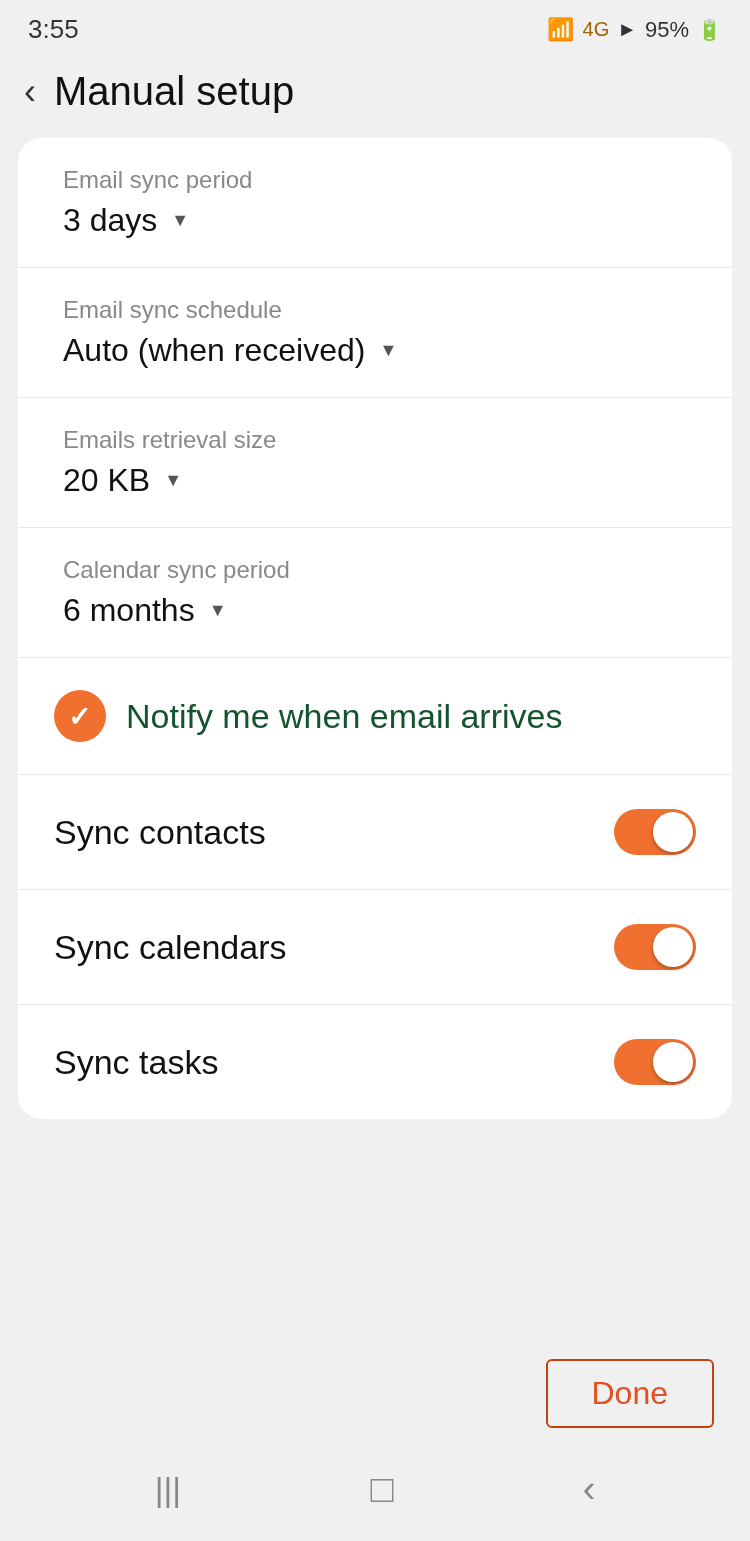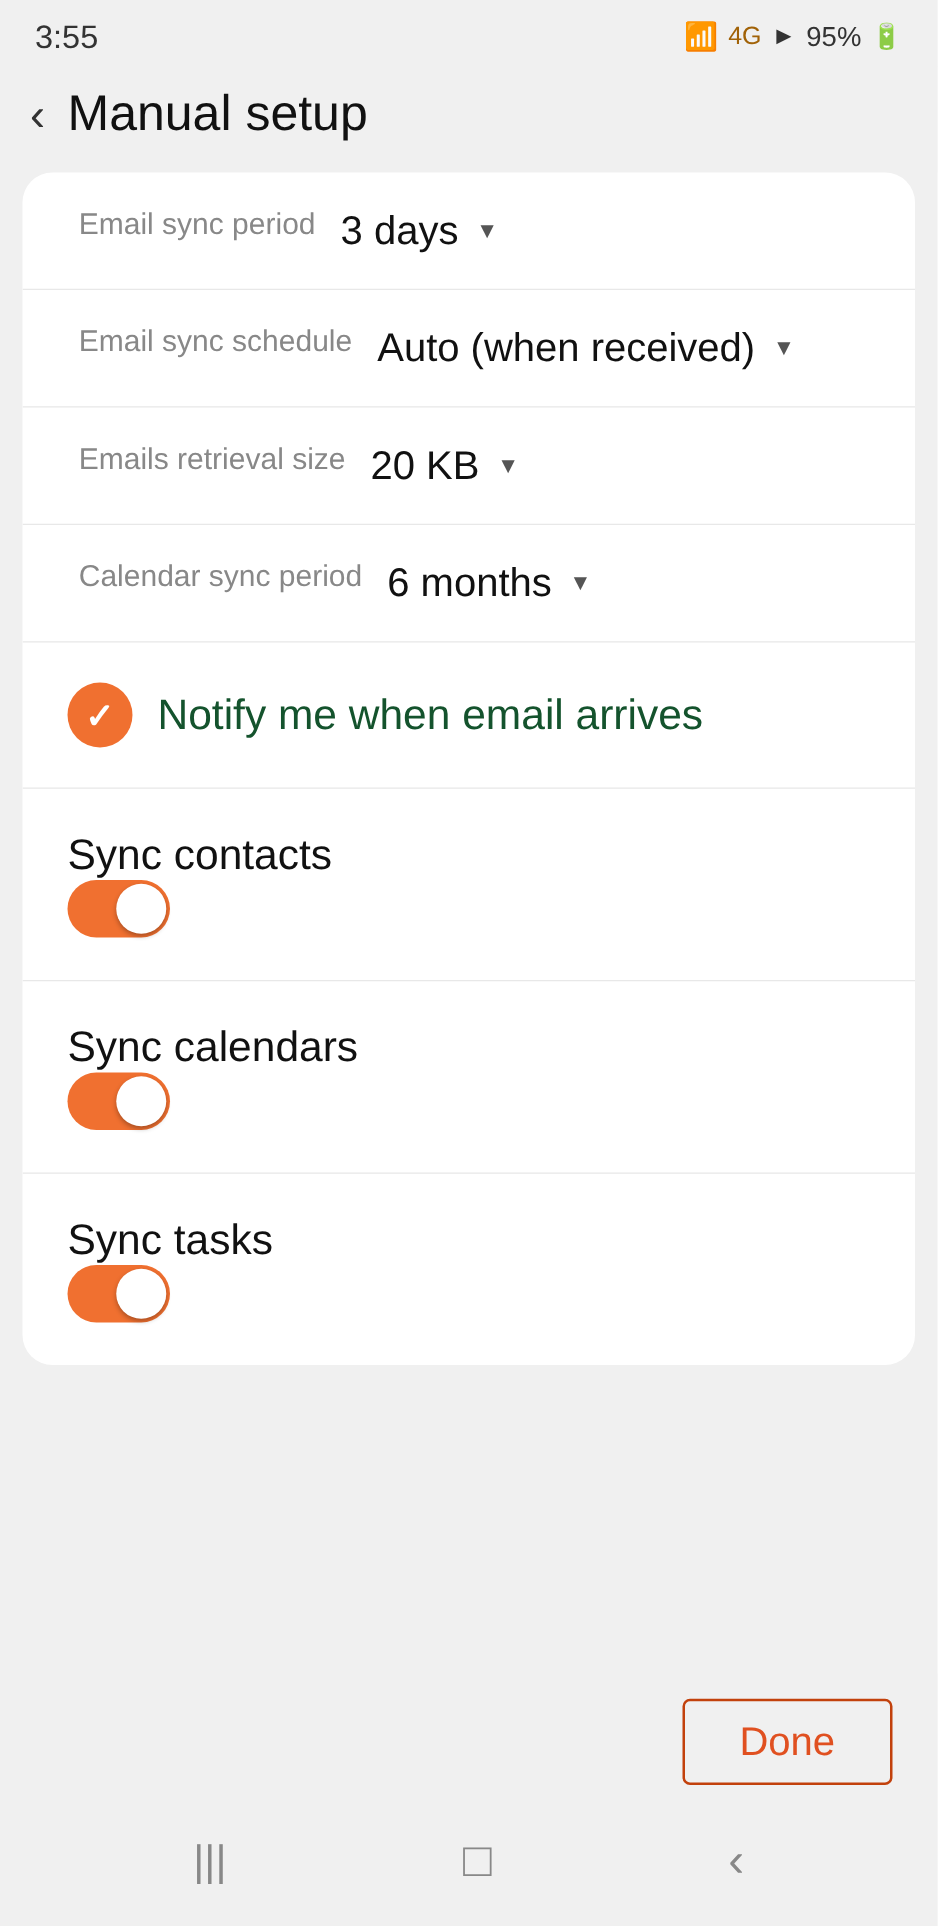--- a/index.html
+++ b/index.html
@@ -57,22 +57,21 @@
       background: #ffffff;
       border-radius: 24px;
       margin: 0 18px;
       padding: 0;
       overflow: hidden;
     }
     .setting-row {
       padding: 28px 45px;
       border-bottom: 1px solid #e8e8e8;
       display: flex;
-      flex-direction: row;
-      gap: 20px;
+      flex-direction: column;
     }
     .setting-row:last-child {
       border-bottom: none;
     }
     .setting-label {
       font-size: 24px;
       color: #888;
       margin-bottom: 8px;
     }
     .setting-value {
@@ -115,22 +114,22 @@
     }
     .setting-row-inline-label {
       font-size: 34px;
       color: #14532d;
       flex: 1;
     }
     .setting-row-toggle {
       padding: 34px 36px;
       border-bottom: 1px solid #e8e8e8;
       display: flex;
+      align-items: center;
       justify-content: space-between;
-      flex-direction: column;
     }
     .setting-row-toggle:last-child {
       border-bottom: none;
     }
     .toggle-label {
       font-size: 34px;
       color: #111;
     }
     .toggle {
       width: 82px;

